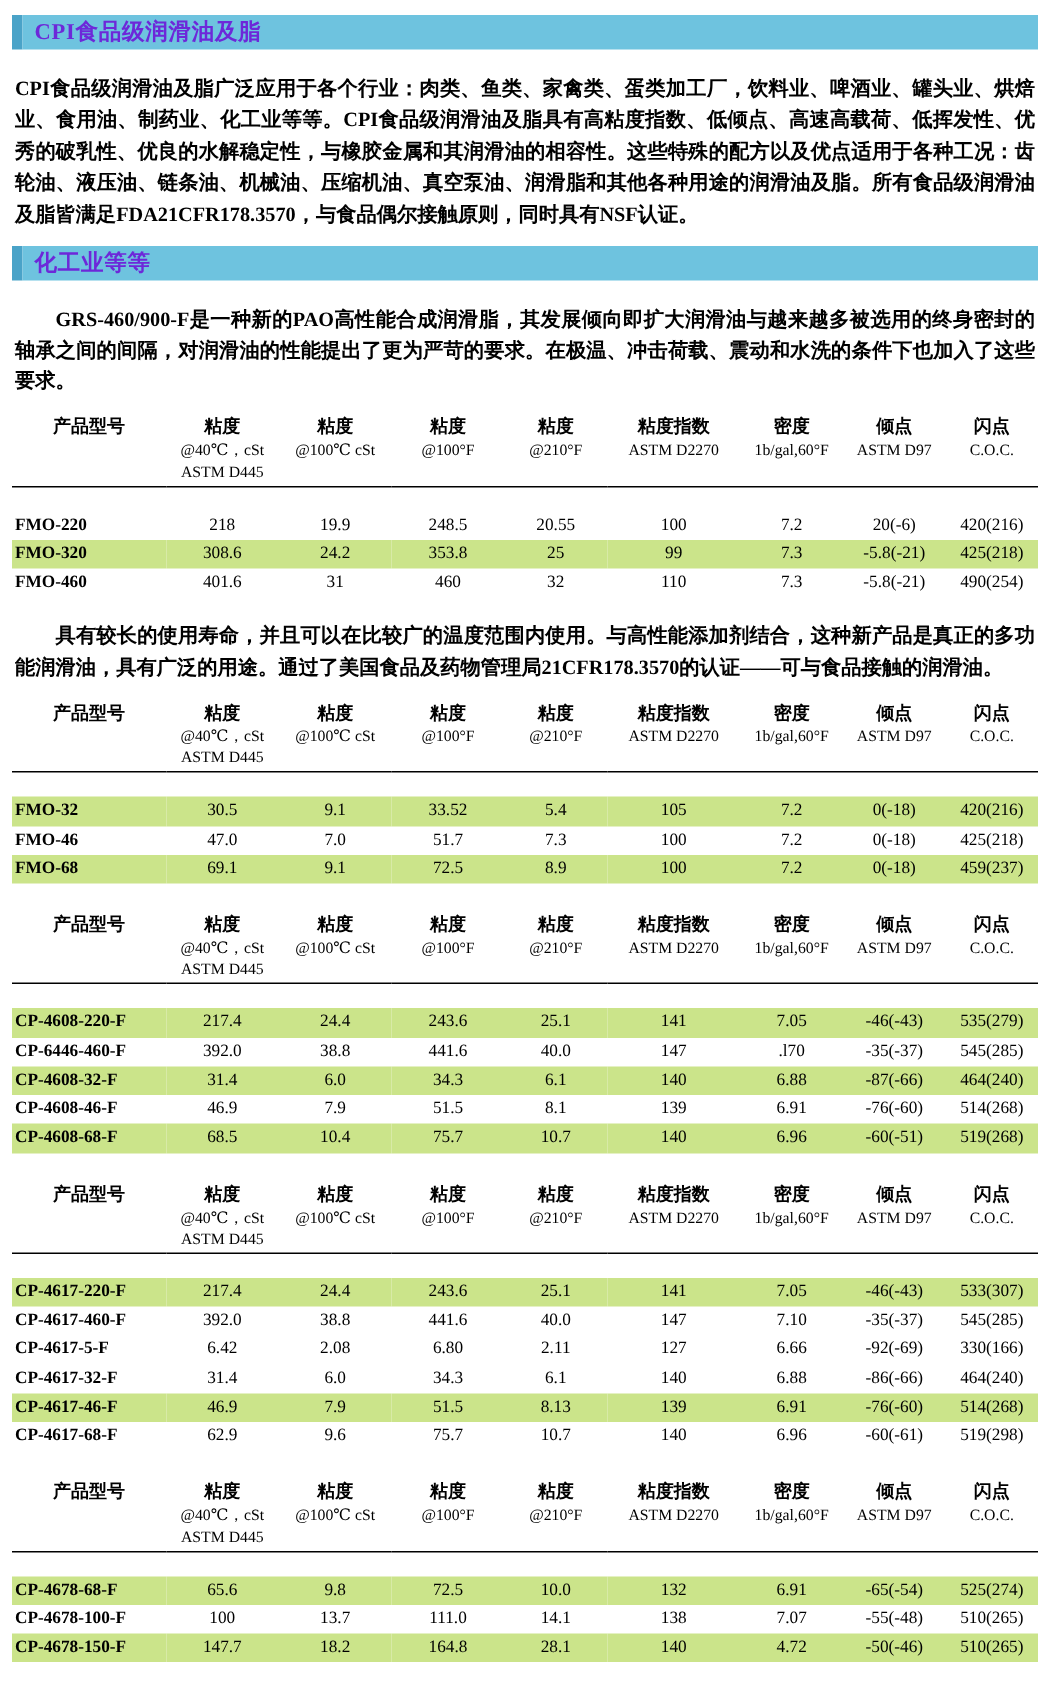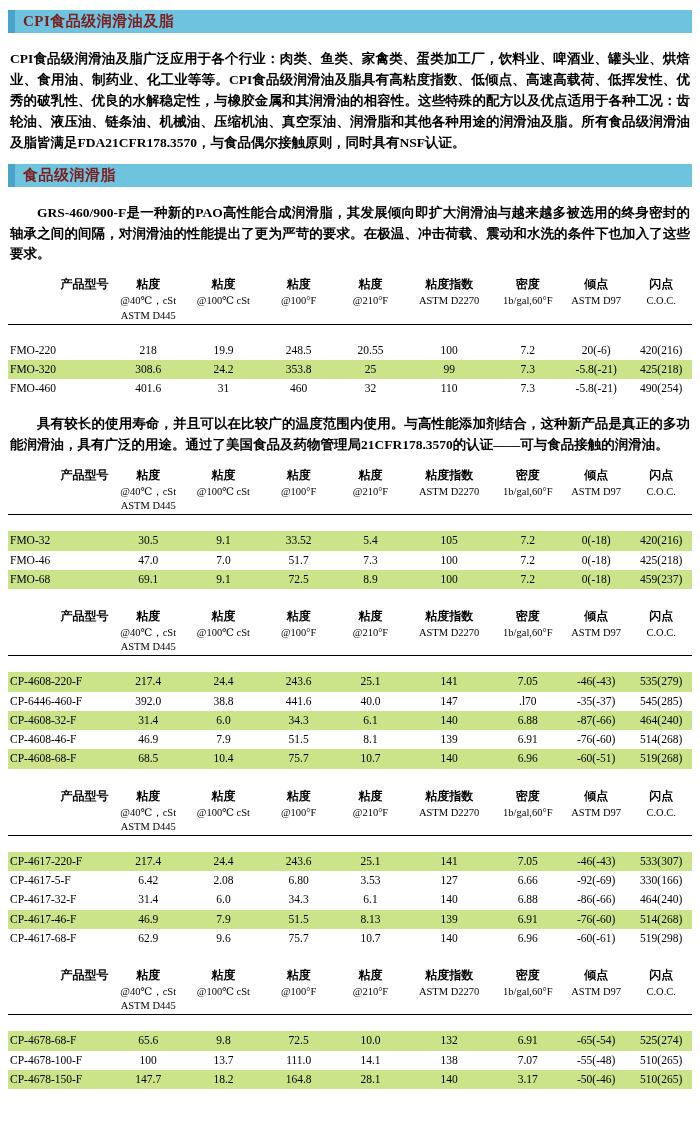--- a/index.html
+++ b/index.html
@@ -33,21 +33,21 @@
   .sec-head .fill {
     flex: 1 1 auto;
     background: #6ec3df;
     display: flex;
     align-items: center;
     padding: 2px 0 2px 8px;
   }
   .sec-head .fill .t {
     font-weight: bold;
     font-size: 15px;
-    color: #7f1d1d;
+    color: #6d28d9;
     letter-spacing: .5px;
   }
   
   .para {
     font-size: 13.5px;
     line-height: 1.55;
     text-align: justify;
     font-weight: bold;
     margin: 16px 2px 10px 2px;
     text-indent: 0;
@@ -71,38 +71,38 @@
     padding-bottom: 0;
   }
   table.spec thead th .sub {
     display: block;
     font-weight: normal;
     font-size: 10.5px;
     line-height: 1.25;
     margin-top: 1px;
   }
   table.spec thead th.first {
-    text-align: right;
+    text-align: center;
     padding-left: 2px;
     margin-top: 40px;
   }
   table.spec thead tr.rule th {
     border-bottom: 1.4px solid #000;
     height: 2px;
     padding: 0;
   }
   table.spec tbody td {
     text-align: center;
     font-size: 11.5px;
     line-height: 1.5;
     white-space: nowrap;
   }
   table.spec tbody td.first {
     text-align: left;
-    font-weight: normal;
+    font-weight: bold;
     padding-left: 2px;
   }
   tr.hl td { background: #cbe48a; }
   .spacer-row td { height: 14px; }
   .colw1 { width: 15%; }
   .colw2 { width: 11%; }
   .colw3 { width: 11%; }
   .colw4 { width: 11%; }
   .colw5 { width: 10%; }
   .colw6 { width: 13%; }
@@ -120,21 +120,21 @@
     <div class="bar"></div>
     <div class="fill">
       <span class="t">CPI食品级润滑油及脂</span>
     </div>
   </div>
   <div class="para">CPI食品级润滑油及脂广泛应用于各个行业：肉类、鱼类、家禽类、蛋类加工厂，饮料业、啤酒业、罐头业、烘焙业、食用油、制药业、化工业等等。CPI食品级润滑油及脂具有高粘度指数、低倾点、高速高载荷、低挥发性、优秀的破乳性、优良的水解稳定性，与橡胶金属和其润滑油的相容性。这些特殊的配方以及优点适用于各种工况：齿轮油、液压油、链条油、机械油、压缩机油、真空泵油、润滑脂和其他各种用途的润滑油及脂。所有食品级润滑油及脂皆满足FDA21CFR178.3570，与食品偶尔接触原则，同时具有NSF认证。</div>
 
   <div class="sec-head">
     <div class="bar"></div>
     <div class="fill">
-      <span class="t">食品级润滑脂</span>
+      <span class="t">化工业等等</span>
     </div>
   </div>
   <div class="para indent">GRS-460/900-F是一种新的PAO高性能合成润滑脂，其发展倾向即扩大润滑油与越来越多被选用的终身密封的轴承之间的间隔，对润滑油的性能提出了更为严苛的要求。在极温、冲击荷载、震动和水洗的条件下也加入了这些要求。</div>
 
   <table class="spec">
     <thead>
       <tr>
         <th class="first colw1">
           <span>产品型号</span>
           <span class="sub">&nbsp;</span>
@@ -473,25 +473,36 @@
           <td>217.4</td>
           <td>24.4</td>
           <td>243.6</td>
           <td>25.1</td>
           <td>141</td>
           <td>7.05</td>
           <td>-46(-43)</td>
           <td>533(307)</td>
         </tr>
         <tr>
+          <td class="first">CP-4617-460-F</td>
+          <td>392.0</td>
+          <td>38.8</td>
+          <td>441.6</td>
+          <td>40.0</td>
+          <td>147</td>
+          <td>7.10</td>
+          <td>-35(-37)</td>
+          <td>545(285)</td>
+        </tr>
+        <tr>
           <td class="first">CP-4617-5-F</td>
           <td>6.42</td>
           <td>2.08</td>
           <td>6.80</td>
-          <td>3.53</td>
+          <td>2.11</td>
           <td>127</td>
           <td>6.66</td>
           <td>-92(-69)</td>
           <td>330(166)</td>
         </tr>
         <tr>
           <td class="first">CP-4617-32-F</td>
           <td>31.4</td>
           <td>6.0</td>
           <td>34.3</td>
@@ -600,20 +611,20 @@
           <td>-55(-48)</td>
           <td>510(265)</td>
         </tr>
         <tr class="hl">
           <td class="first">CP-4678-150-F</td>
           <td>147.7</td>
           <td>18.2</td>
           <td>164.8</td>
           <td>28.1</td>
           <td>140</td>
-          <td>3.17</td>
+          <td>4.72</td>
           <td>-50(-46)</td>
           <td>510(265)</td>
         </tr>
       </tbody>
   </table>
 
 </div>
 
 </body></html>

